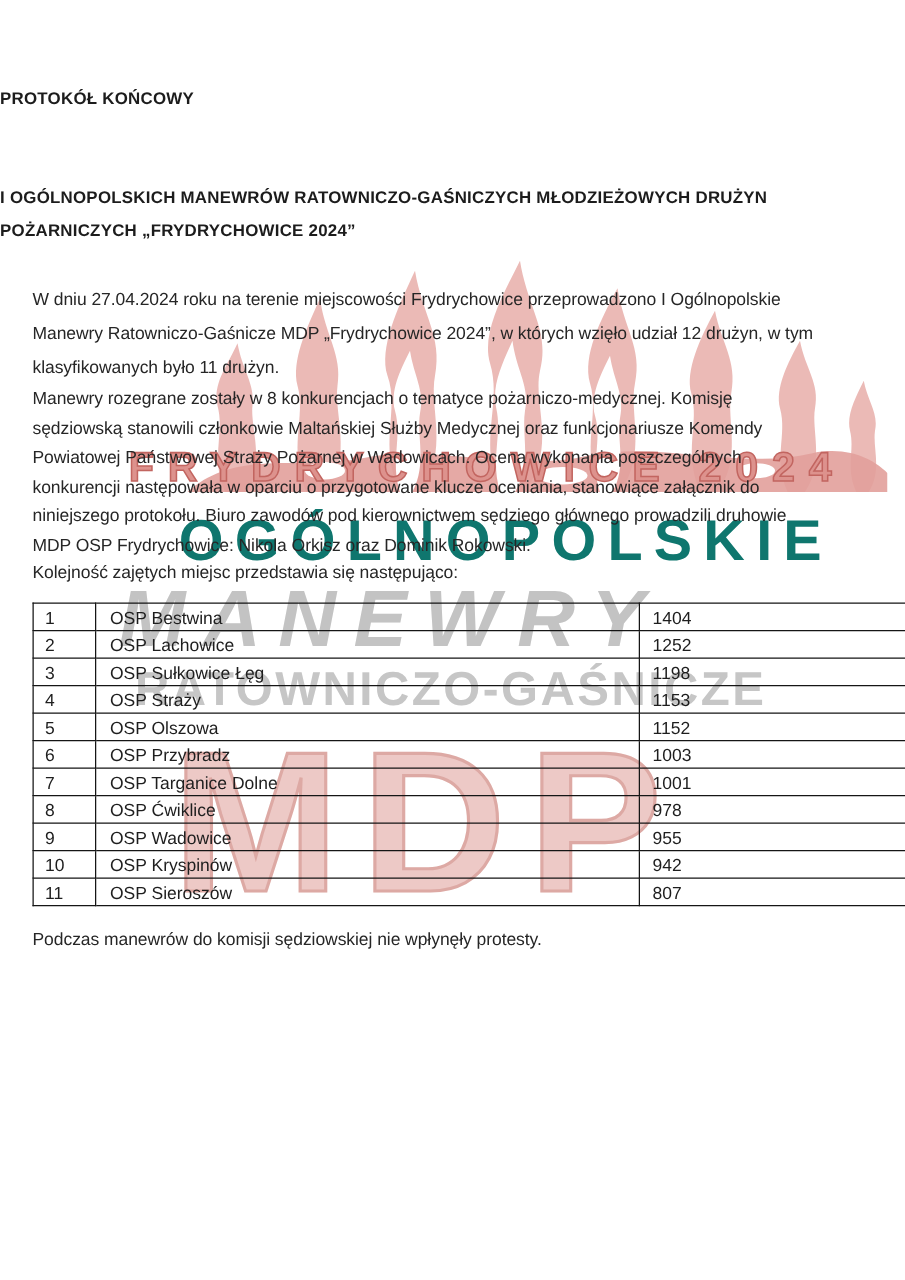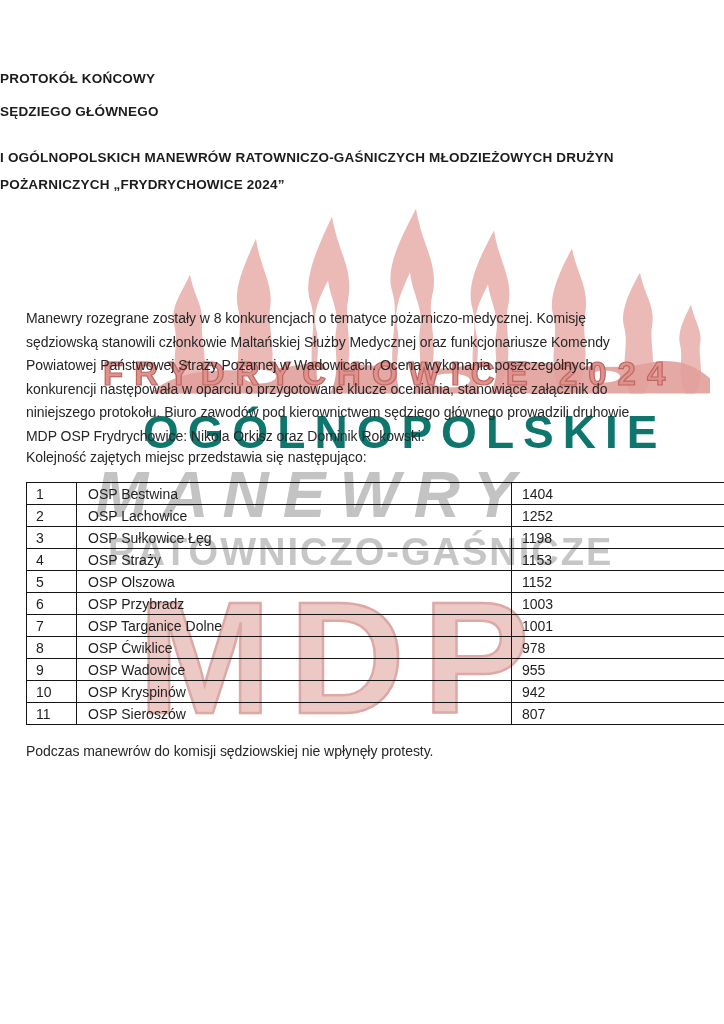--- a/index.html
+++ b/index.html
@@ -77,24 +77,26 @@
     <div class="wm-text wm-red1">FRYDRYCHOWICE 2024</div>
     <div class="wm-text wm-gray1">OGÓLNOPOLSKIE</div>
     <div class="wm-text wm-gray2">MANEWRY</div>
     <div class="wm-text wm-gray3">RATOWNICZO-GAŚNICZE</div>
     <div class="wm-text wm-mdp">MDP</div>
   </div>
 
   <div class="content">
 
     <div class="abs title t1">PROTOKÓŁ KOŃCOWY</div>
-    <div class="abs title t2">SĘDZIEGO GŁÓWNEGO</div>
     <div class="abs title heading">I OGÓLNOPOLSKICH MANEWRÓW RATOWNICZO-GAŚNICZYCH MŁODZIEŻOWYCH DRUŻYN
 POŻARNICZYCH „FRYDRYCHOWICE 2024”</div>
 
+    <div class="abs para p1">W dniu 27.04.2024 roku na terenie miejscowości Frydrychowice przeprowadzono I Ogólnopolskie
+Manewry Ratowniczo-Gaśnicze MDP „Frydrychowice 2024”, w których wzięło udział 12 drużyn, w tym
+klasyfikowanych było 11 drużyn.</div>
     <div class="abs para p2">Manewry rozegrane zostały w 8 konkurencjach o tematyce pożarniczo-medycznej. Komisję
 sędziowską stanowili członkowie Maltańskiej Służby Medycznej oraz funkcjonariusze Komendy
 Powiatowej Państwowej Straży Pożarnej w Wadowicach. Ocena wykonania poszczególnych
 konkurencji następowała w oparciu o przygotowane klucze oceniania, stanowiące załącznik do
 niniejszego protokołu. Biuro zawodów pod kierownictwem sędziego głównego prowadzili druhowie
 MDP OSP Frydrychowice: Nikola Orkisz oraz Dominik Rokowski.</div>
 
     <div class="abs para intro">Kolejność zajętych miejsc przedstawia się następująco:</div>
 
     <table class="results">

